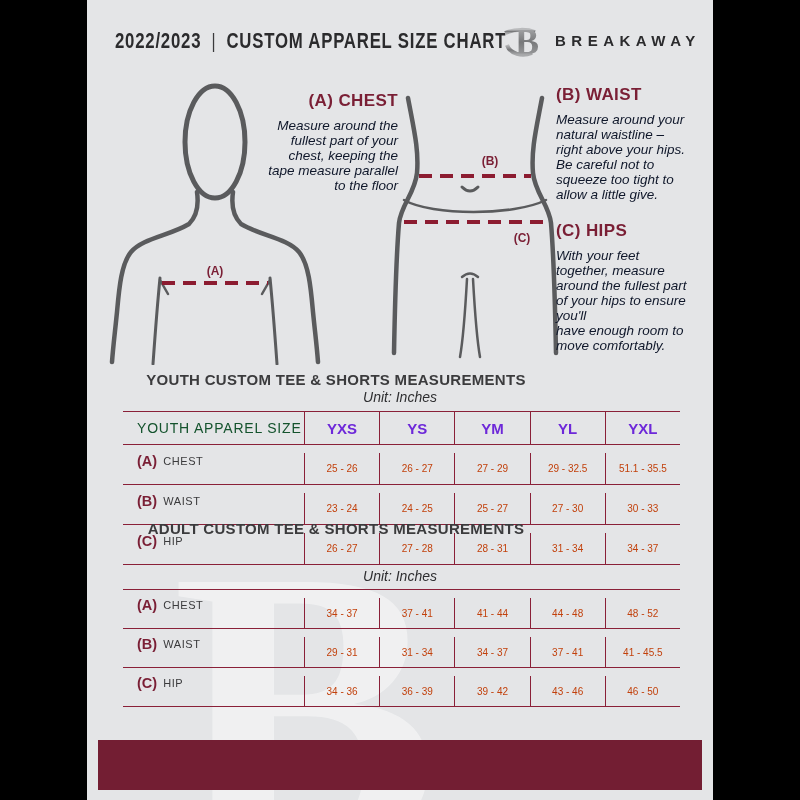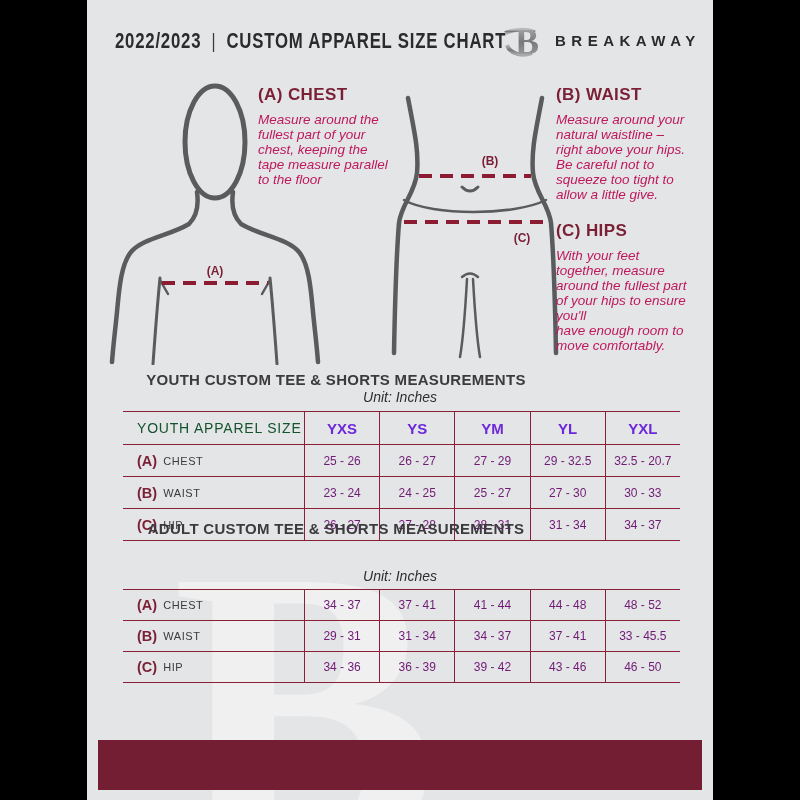--- a/index.html
+++ b/index.html
@@ -12,42 +12,42 @@
              transform:scaleX(0.78);transform-origin:left center;white-space:nowrap;
              font-weight:bold;font-size:21.5px;letter-spacing:1px;color:#2b2b2d;}
   .hdr-divider{font-weight:400;color:#3a3a3c;font-size:20px;}
   .logo{position:absolute;left:415px;top:18px;display:flex;align-items:center;gap:11px;}
   .brand{font-weight:bold;font-size:15px;letter-spacing:5.5px;color:#2b2b2d;}
 
   
   .fig{position:absolute;}
   .guide-block{position:absolute;width:140px;}
   .guide-h{font-weight:bold;font-size:17px;letter-spacing:0.4px;color:#7a1f35;margin:0 0 7px 0;}
-  .guide-body{font-style:italic;font-size:13.5px;line-height:15px;color:#be185d;white-space:pre-line;}
+  .guide-body{font-style:italic;font-size:13.5px;line-height:15px;color:#0f172a;white-space:pre-line;}
 
   
   .sec-title{position:absolute;left:0;width:498px;text-align:center;font-weight:bold;
              font-size:15px;letter-spacing:0.3px;color:#3b3b3d;}
   .sec-unit{position:absolute;left:0;width:626px;text-align:center;font-style:italic;
             font-size:14px;color:#2f2f31;}
 
   
   .table{position:absolute;left:36px;width:557px;border-bottom:1.5px solid #8a2038;}
   .trow{display:grid;grid-template-columns:181px repeat(5,75.2px);border-top:1.5px solid #8a2038;}
   .trow>div{display:flex;align-items:center;justify-content:center;}
   .trow>div+div{border-left:1.5px solid #8a2038;}
   .label-cell{justify-content:flex-start !important;padding-left:14px;}
   .thead>div{height:32px;}
   .tdata>div{height:31px;}
   .tdata30>div{height:30px;}
   .head-label{font-size:14px;letter-spacing:0.8px;color:#14532d;}
   .size-head{font-weight:bold;font-size:15px;color:#6d28d9;}
   .row-prefix{font-weight:bold;color:#7a1f35;margin-right:6px;font-size:14.5px;}
   .row-label{font-size:11px;letter-spacing:0.6px;color:#3a3a3c;}
-  .val{font-size:12px;color:#701a75;}
+  .val{font-size:10px;color:#c2410c;margin-top:8px;}
 
   
   .watermark{position:absolute;left:85px;top:510px;font-family:"Liberation Serif",serif;
              font-weight:bold;font-size:400px;line-height:1;color:#ffffff;opacity:0.45;z-index:1;}
   .table,.sec-title,.sec-unit,.guide-block,.fig{z-index:2;}
   .footer-bar{position:absolute;left:11px;top:740px;width:604px;height:50px;background:#731e33;z-index:3;}
 </style>
 </head>
 <body>
 
@@ -100,21 +100,21 @@
         <path d="M75 182 Q 83 175, 91 182" stroke-width="2.5"></path>
         <path d="M80 184 C 78 220, 76 245, 73 262" stroke-width="2.5"></path>
         <path d="M86 184 C 88 220, 90 245, 93 262" stroke-width="2.5"></path>
       </g>
       <path d="M32 81 L 144 81" stroke="#8c1c31" stroke-width="4" stroke-dasharray="13 8"></path>
       <text x="103" y="70" text-anchor="middle" font-family="Liberation Sans, sans-serif" font-weight="bold" font-size="12" fill="#7a1f35">(B)</text>
       <path d="M17 127 L 160 127" stroke="#8c1c31" stroke-width="4" stroke-dasharray="13 8"></path>
       <text x="135" y="147" text-anchor="middle" font-family="Liberation Sans, sans-serif" font-weight="bold" font-size="12" fill="#7a1f35">(C)</text>
     </svg>
 
-    <div class="guide-block" style="left:171px;top:85px;">
+    <div class="guide-block" style="left:171px;top:91px;text-align:right;">
       <div class="guide-h">(A) CHEST</div>
       <div class="guide-body">Measure around the
 fullest part of your
 chest, keeping the
 tape measure parallel
 to the floor</div>
     </div>
     <div class="guide-block" style="left:469px;top:221px;">
       <div class="guide-h">(C) HIPS</div>
       <div class="guide-body">With your feet
@@ -148,21 +148,21 @@
       </div>
       <div class="trow tdata">
         <div class="label-cell">
             <span class="row-prefix">(A)</span>
             <span class="row-label">CHEST</span>
           </div>
         <div class="val">25 - 26</div>
         <div class="val">26 - 27</div>
         <div class="val">27 - 29</div>
         <div class="val">29 - 32.5</div>
-        <div class="val">32.5 - 20.7</div>
+        <div class="val">51.1 - 35.5</div>
       </div>
       <div class="trow tdata">
         <div class="label-cell">
             <span class="row-prefix">(B)</span>
             <span class="row-label">WAIST</span>
           </div>
         <div class="val">23 - 24</div>
         <div class="val">24 - 25</div>
         <div class="val">25 - 27</div>
         <div class="val">27 - 30</div>
@@ -197,21 +197,21 @@
       </div>
       <div class="trow tdata30">
         <div class="label-cell">
             <span class="row-prefix">(B)</span>
             <span class="row-label">WAIST</span>
           </div>
         <div class="val">29 - 31</div>
         <div class="val">31 - 34</div>
         <div class="val">34 - 37</div>
         <div class="val">37 - 41</div>
-        <div class="val">33 - 45.5</div>
+        <div class="val">41 - 45.5</div>
       </div>
       <div class="trow tdata30">
         <div class="label-cell">
             <span class="row-prefix">(C)</span>
             <span class="row-label">HIP</span>
           </div>
         <div class="val">34 - 36</div>
         <div class="val">36 - 39</div>
         <div class="val">39 - 42</div>
         <div class="val">43 - 46</div>

